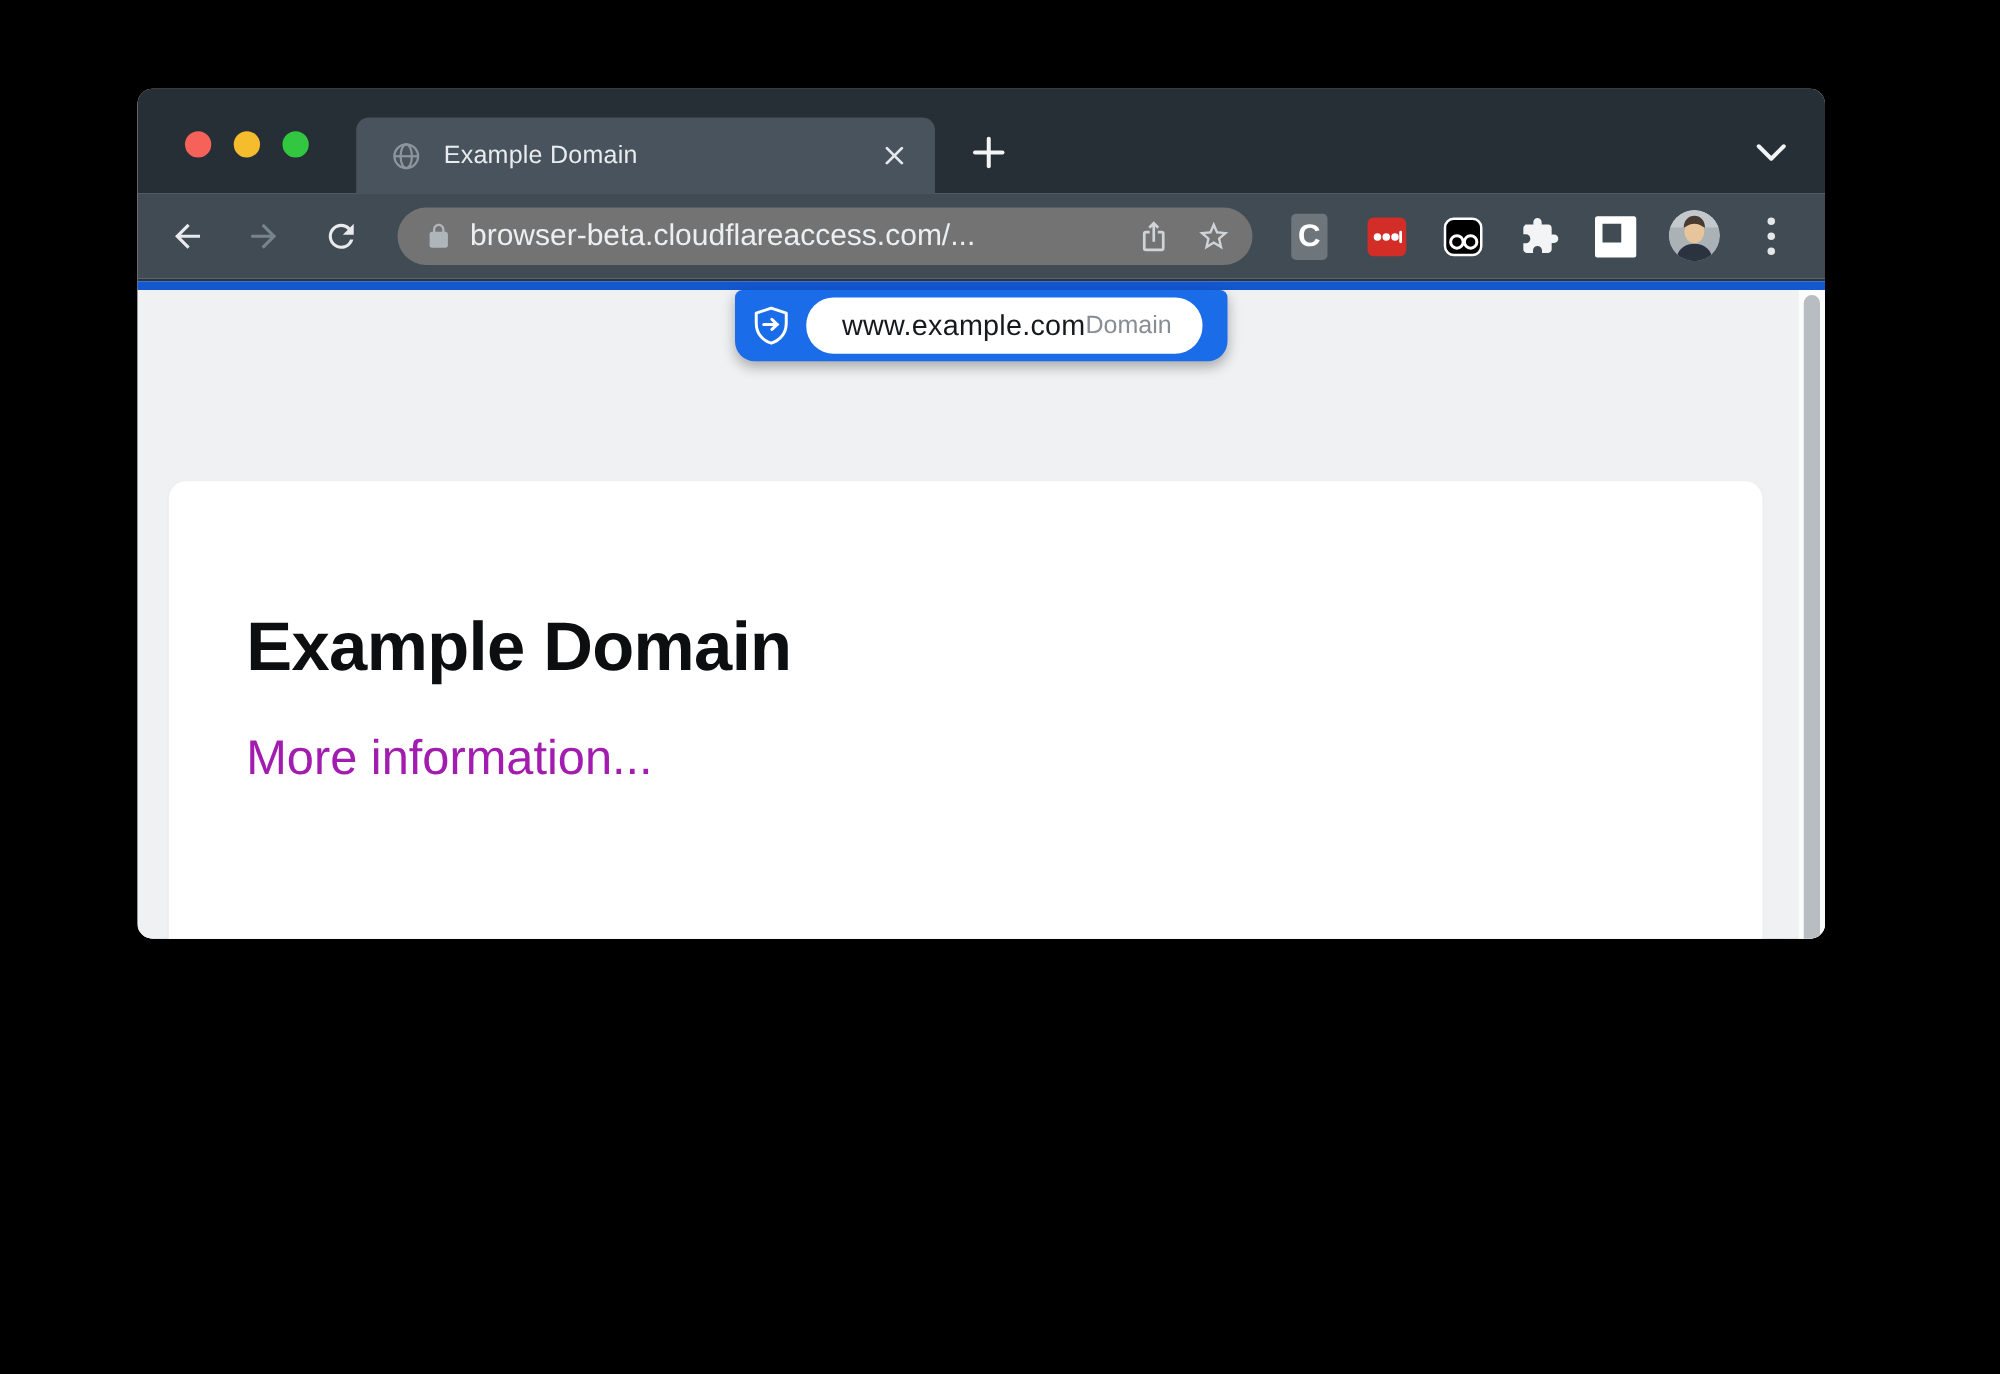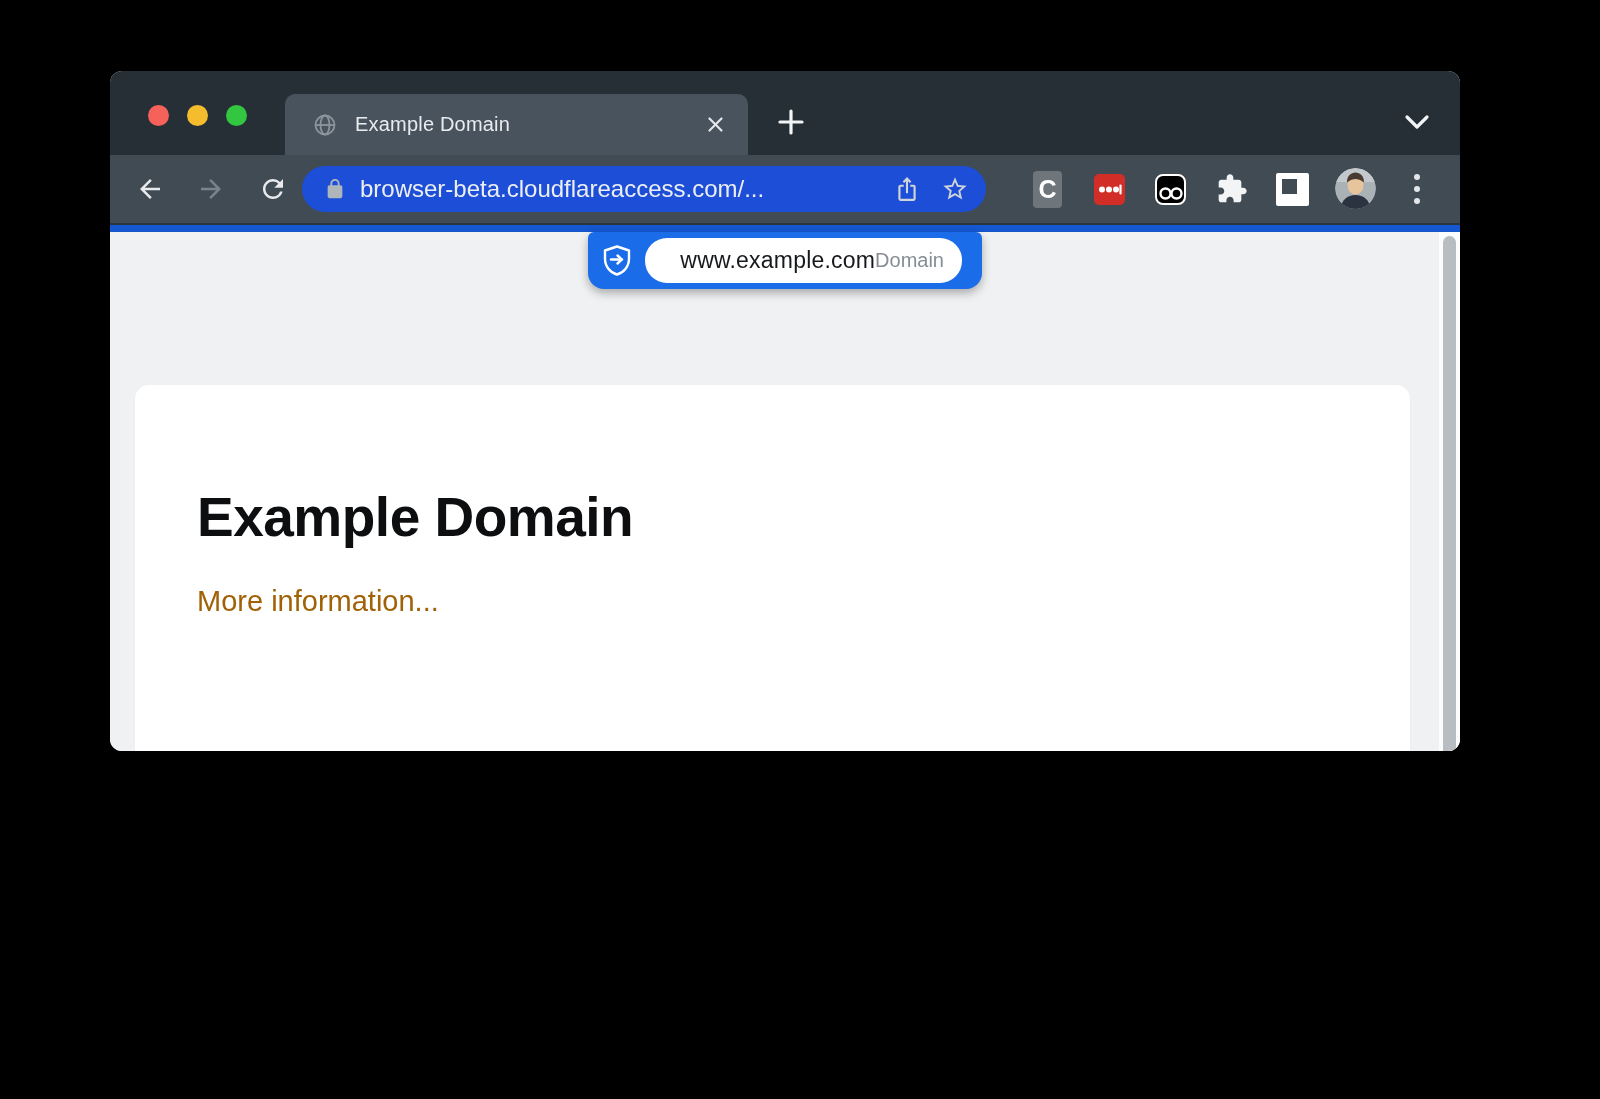--- a/index.html
+++ b/index.html
@@ -29,22 +29,22 @@
   .new-tab-button{ position:absolute; left:666px; top:36px; width:30px; height:30px;
                    display:flex; align-items:center; justify-content:center; }
   .strip-chevron{ position:absolute; left:1293px; top:38px; width:28px; height:26px;
                   display:flex; align-items:center; justify-content:center; }
 
   
   .toolbar{ position:absolute; left:0; top:84px; width:100%; height:68px; background:#404b53; }
   .nav-icon{ position:absolute; top:17px; width:34px; height:34px; display:flex; align-items:center; justify-content:center; }
   .back-button{ left:23px; } .forward-button{ left:84px; } .reload-button{ left:146px; }
 
-  .address-bar{ position:absolute; left:192px; top:11px; width:684px; height:46px;
-                background:#1d4ed8; border-radius:23px; display:flex; align-items:center; }
+  .address-bar{ position:absolute; left:208px; top:11px; width:684px; height:46px;
+                background:#737373; border-radius:23px; display:flex; align-items:center; }
   .lock-icon{ margin-left:22px; width:22px; height:22px; flex:0 0 auto; }
   .url-text{ margin-left:14px; color:#eceff1; font-size:24px; white-space:nowrap; overflow:hidden; flex:1; }
   .addr-action{ width:34px; height:34px; margin-right:14px; display:flex; align-items:center; justify-content:center; flex:0 0 auto; }
 
   .ext-icon{ position:absolute; top:16px; display:flex; align-items:center; justify-content:center; }
   .c-badge{ left:923px; width:29px; height:37px; background:#6e767c; border-radius:4px;
             color:#fff; font-size:25px; font-weight:bold; }
   .lastpass-badge{ left:984px; width:31px; height:31px; top:19px; background:#d32d27; border-radius:5px; }
   .black-ext-badge{ left:1045px; width:31px; height:31px; top:19px; background:#000; border-radius:8px; border:2px solid #fff; }
   .puzzle-button{ left:1106px; width:32px; height:32px; top:18px; }
@@ -63,30 +63,30 @@
   .scrollbar-track{ position:absolute; right:0; top:0; width:21px; height:100%; background:#fbfcfc; }
   .scrollbar-thumb{ position:absolute; left:4px; top:4px; width:13px; height:656px; border-radius:7px; background:#b7bdc0; }
 
   
   .domain-pill{ position:absolute; left:478px; top:0; width:394px; height:57px;
                 background:#1b6ce8; border-radius:6px 6px 16px 16px;
                 box-shadow:0 4px 10px rgba(0,0,0,.30); display:flex; align-items:center; }
   .pill-shield{ margin-left:15px; width:28px; height:31px; flex:0 0 auto; }
   .pill-inner{ position:absolute; left:57px; top:6px; width:317px; height:45px;
                background:#fff; border-radius:22px; display:flex; align-items:center;
-               justify-content:flex-end; padding:0 18px 0 22px; }
+               justify-content:center; padding:0 18px 0 22px; }
   .pill-domain{ color:#17191c; font-size:23px; font-weight:500; letter-spacing:.2px; }
   .pill-expand{ color:#868d94; font-size:20px; }
 
   
   .page-card{ position:absolute; left:25px; top:153px; width:1275px; height:452px;
               background:#fff; border-radius:14px; box-shadow:0 1px 3px rgba(0,0,0,.04); }
   .page-heading{ margin:100px 0 0 62px; font-size:55px; font-weight:bold; color:#0c0e10; letter-spacing:-.5px; }
   .page-paragraph{ margin:32px 62px 0 62px; max-width:1150px; font-size:29px; line-height:1.33; color:#23272c; }
-  .page-link{ display:inline-block; margin:36px 0 0 62px; font-size:29px; color:#a16207; text-decoration:none;text-align:right; }
+  .page-link{ display:inline-block; margin:36px 0 0 62px; font-size:39px; color:#a21caf; text-decoration:none;text-align:right; }
 </style>
 </head>
 <body>
 
 <div class="browser-window">
 
   <div class="tab-strip">
     <div class="traffic-lights">
       <div class="light red"></div>
       <div class="light yellow"></div>

